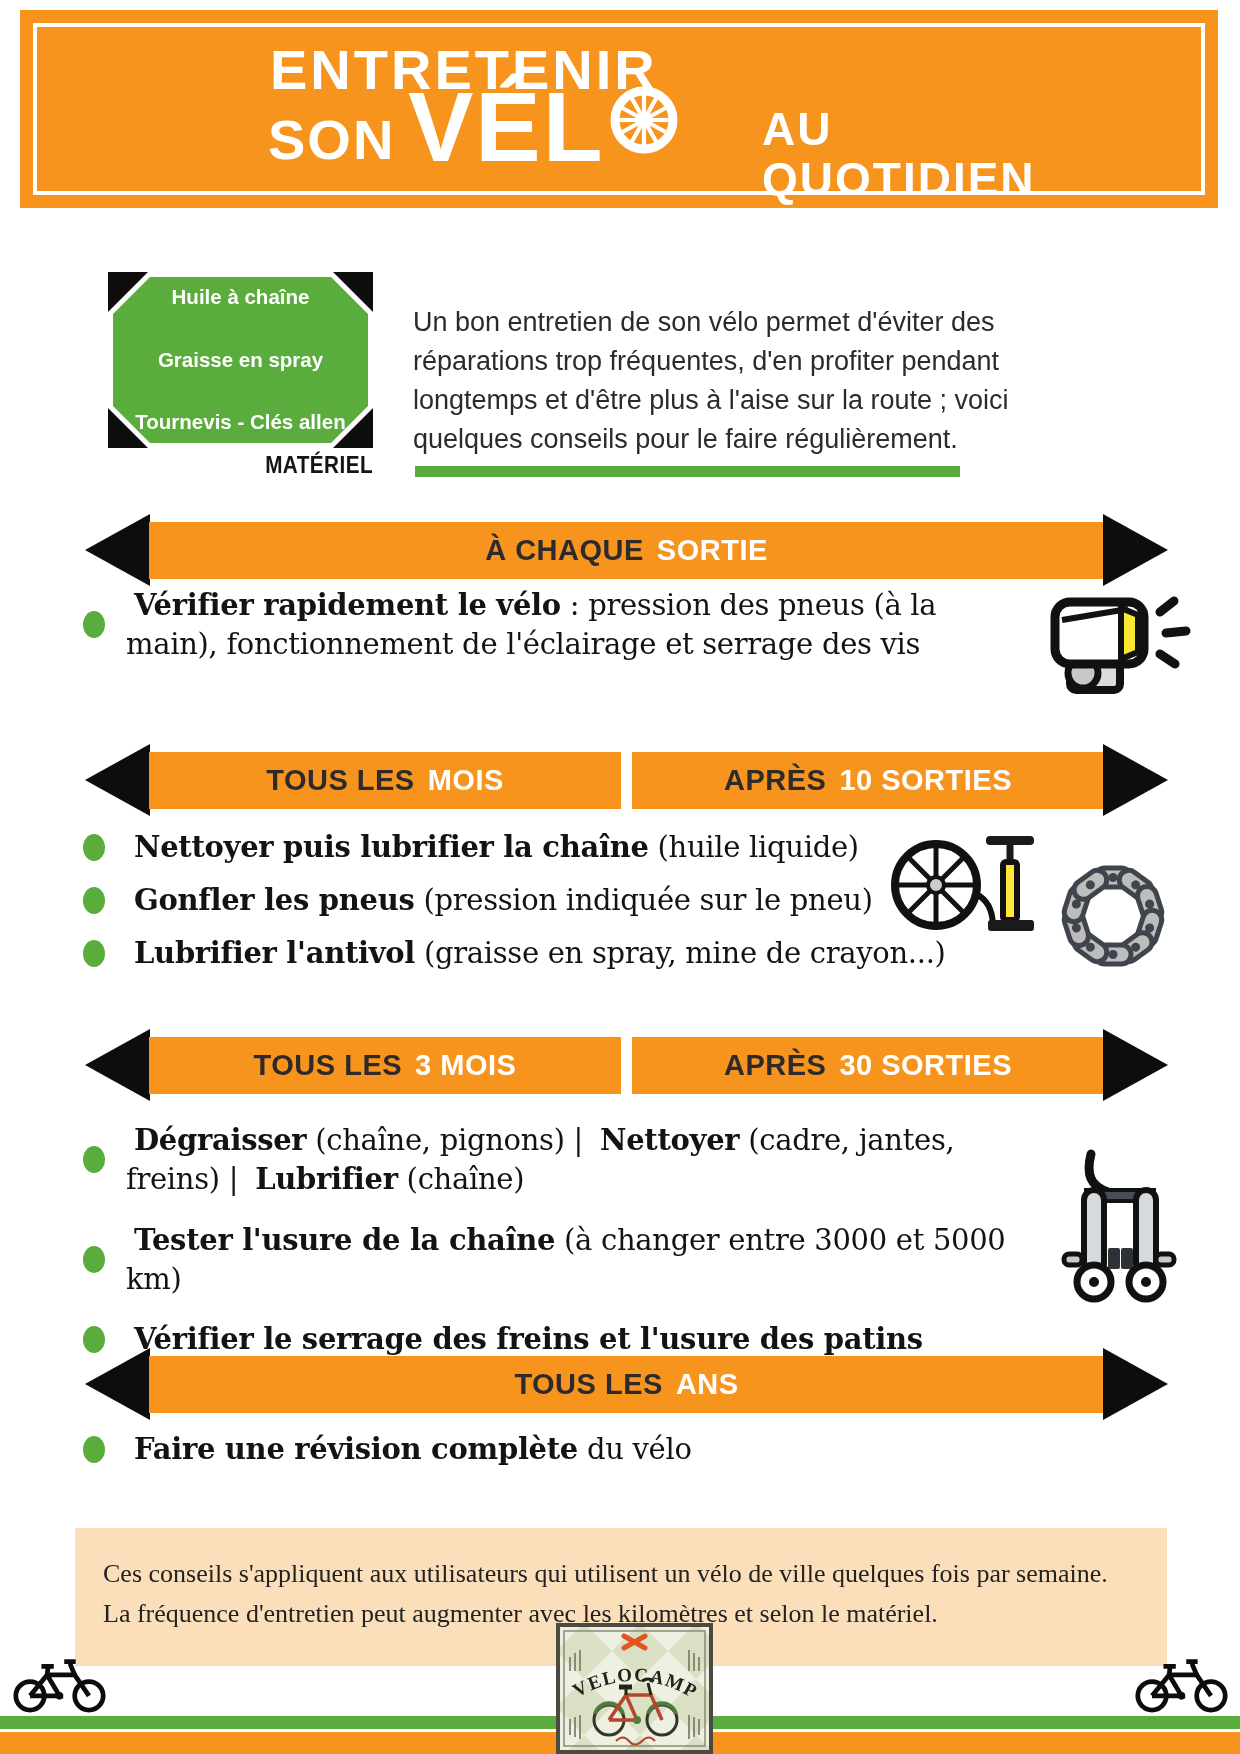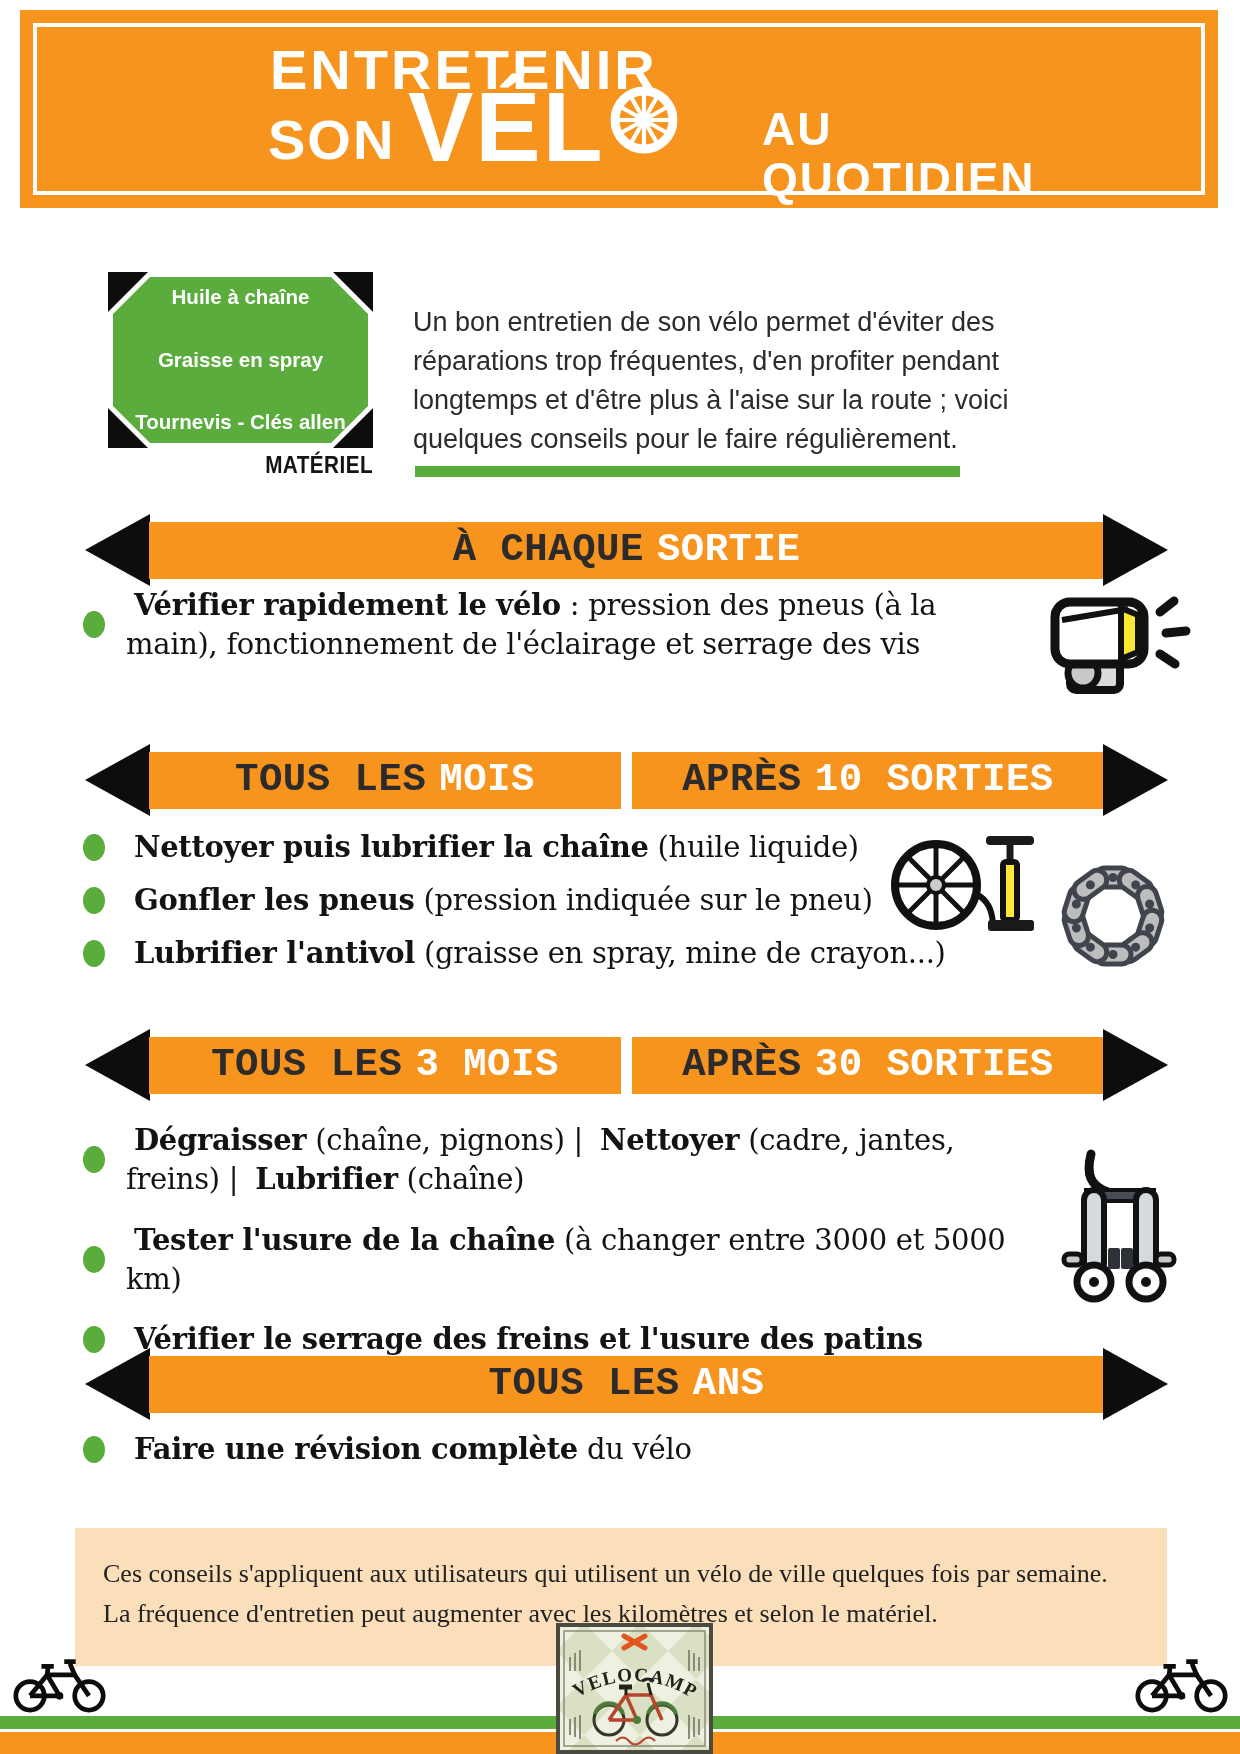--- a/index.html
+++ b/index.html
@@ -43,21 +43,21 @@
 
   
   .section{position:absolute;left:0;width:1240px;}
   .section-0{top:514px;} .section-1{top:744px;} .section-2{top:1029px;} .section-3{top:1348px;}
   .banner-row{position:absolute;left:85px;top:0;display:flex;align-items:center;height:72px;}
   .arr{width:0;height:0;flex:0 0 auto;}
   .arr-left{border-top:36px solid transparent;border-bottom:36px solid transparent;border-right:65px solid #0d0d0d;margin-right:-1px;}
   .arr-right{border-top:36px solid transparent;border-bottom:36px solid transparent;border-left:65px solid #0d0d0d;margin-left:-1px;}
   .banner-boxes{display:flex;gap:11px;width:955px;height:57px;}
   .banner-box{flex:1;background:var(--orange);display:flex;align-items:center;justify-content:center;
-              font-weight:700;font-size:39px;letter-spacing:.5px;white-space:nowrap;font-family:Liberation Mono, monospace;}
+              font-weight:700;font-size:29px;letter-spacing:.5px;white-space:nowrap;}
   .banner-box .dark{color:#2d2a2b;margin-right:13px;}
   .banner-box .light{color:#fff;}
 
   .bullets{position:absolute;left:83px;margin:0;padding:0;list-style:none;}
   .section-0 .bullets{top:72px;width:890px;}
   .section-1 .bullets{top:84px;width:900px;}
   .section-2 .bullets{top:92px;width:950px;}
   .section-3 .bullets{top:82px;width:900px;}
   .bullets li{display:flex;align-items:center;margin-bottom:14px;}
   .section-2 .bullets li{margin-bottom:22px;}

